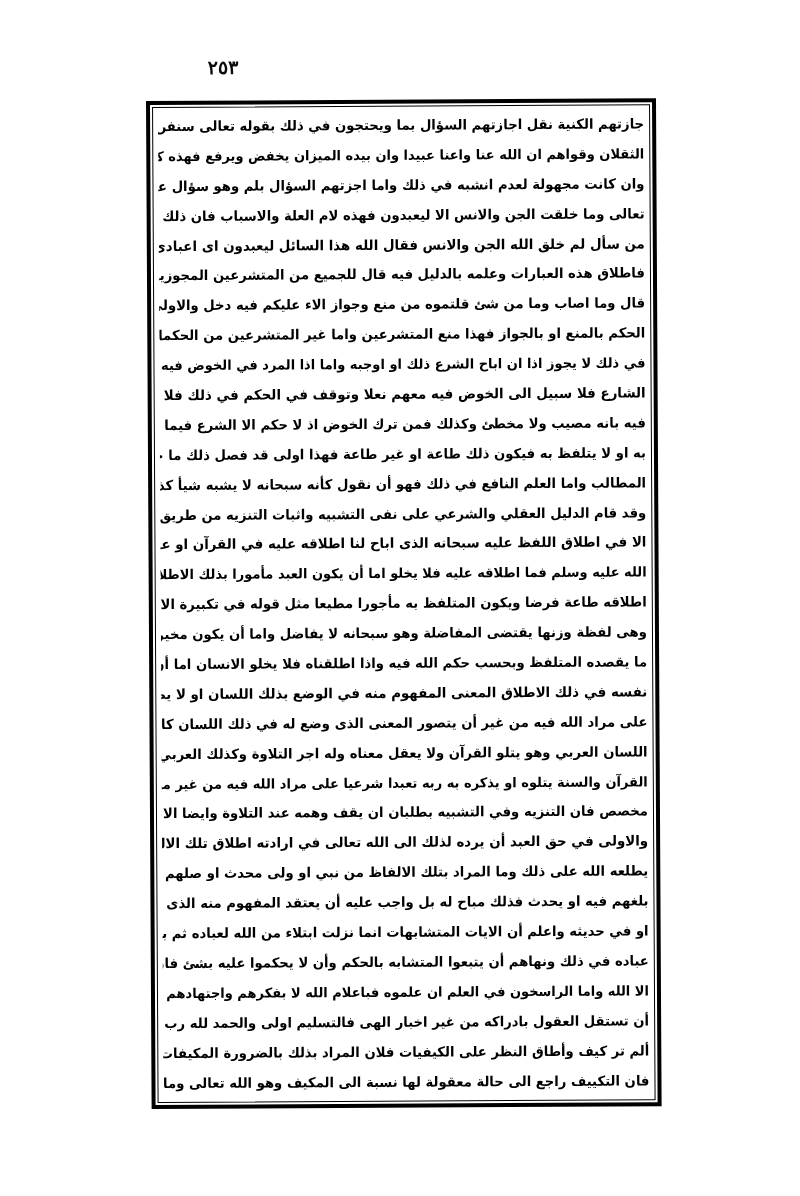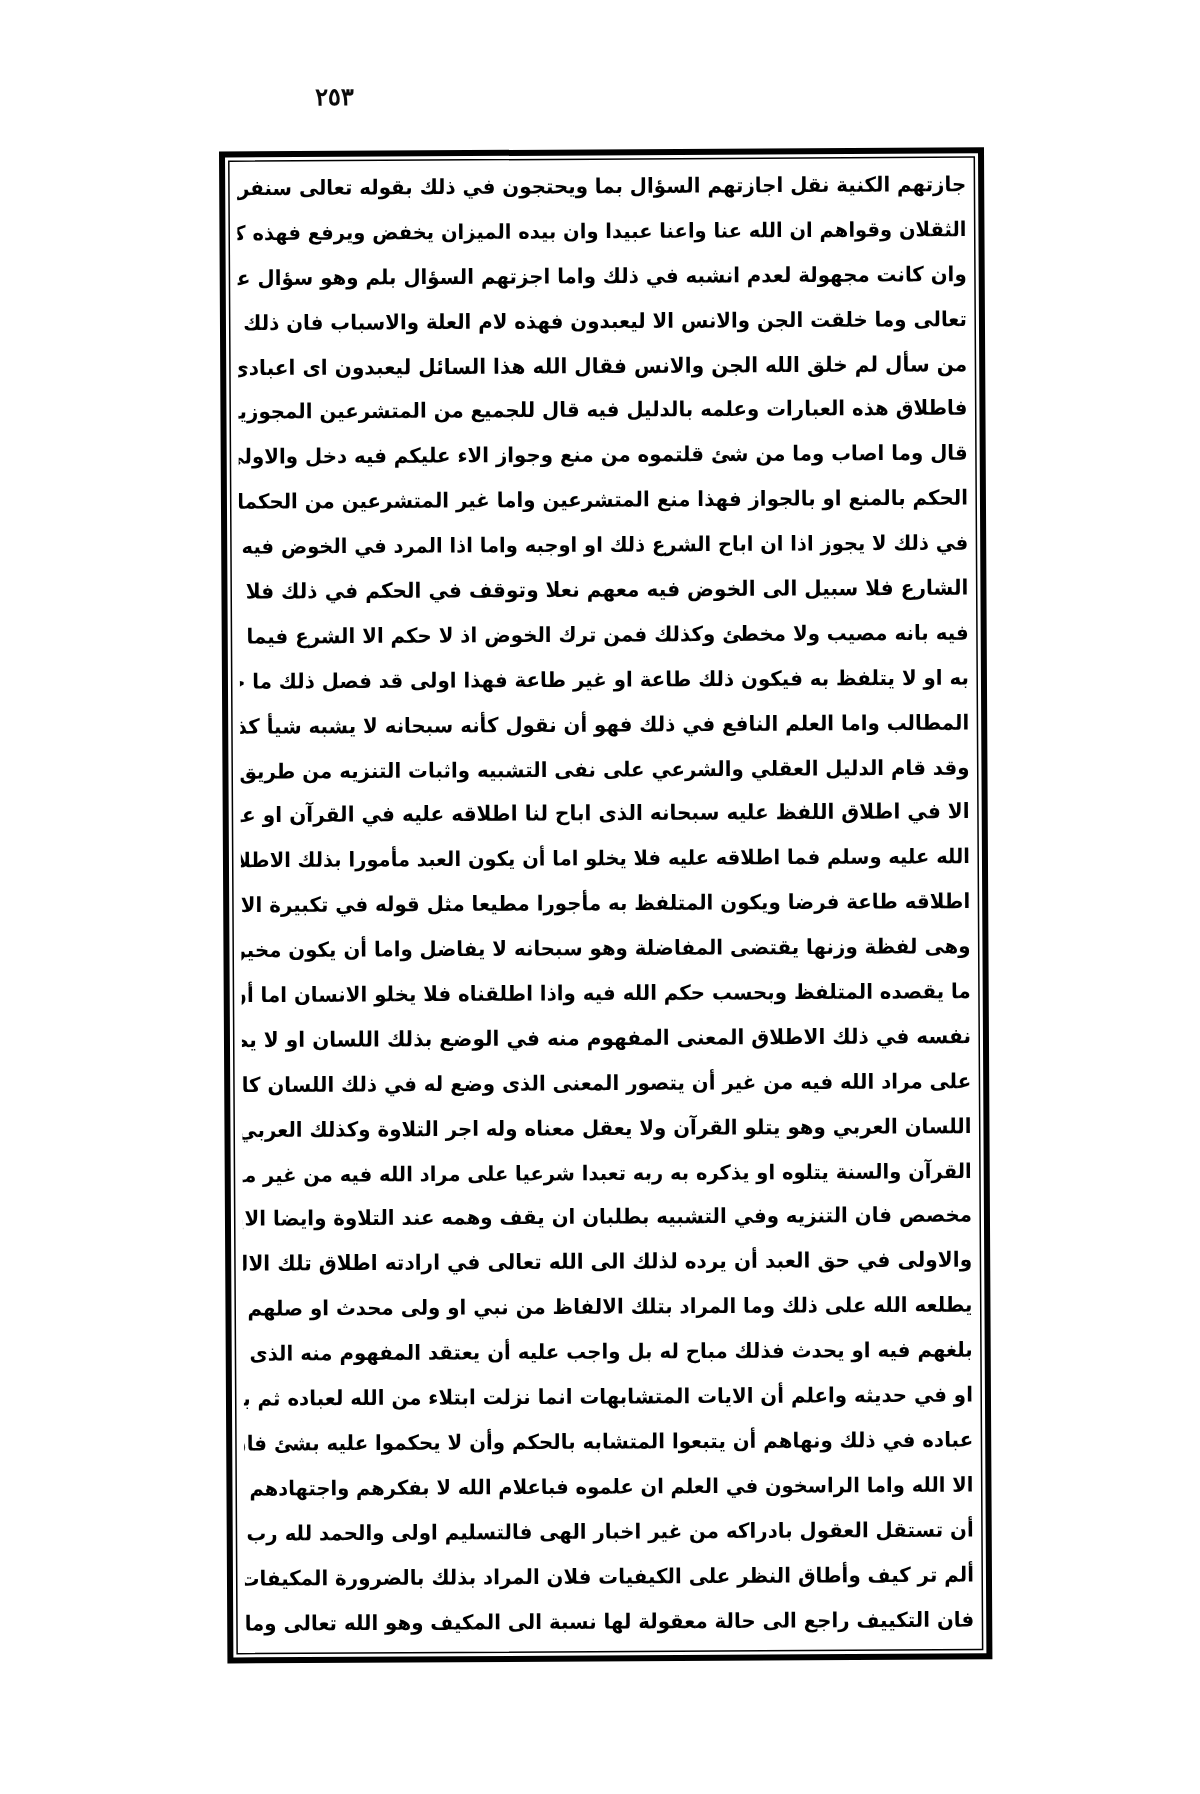--- a/index.html
+++ b/index.html
@@ -23,21 +23,21 @@
   }
 
   
   #folio-number {
     position: absolute;
     left: 188px;
     top: 58px;
     width: 70px;
     text-align: center;
     font-family: Liberation Serif, serif;
-    font-size: 16px;
+    font-size: 19px;
     font-weight: 700;
     color: #0a0a0a;
     letter-spacing: 1px;
     line-height: 1;
     transform: rotate(-0.5deg);
   }
 
   
   #text-frame-outer {
     position: absolute;

